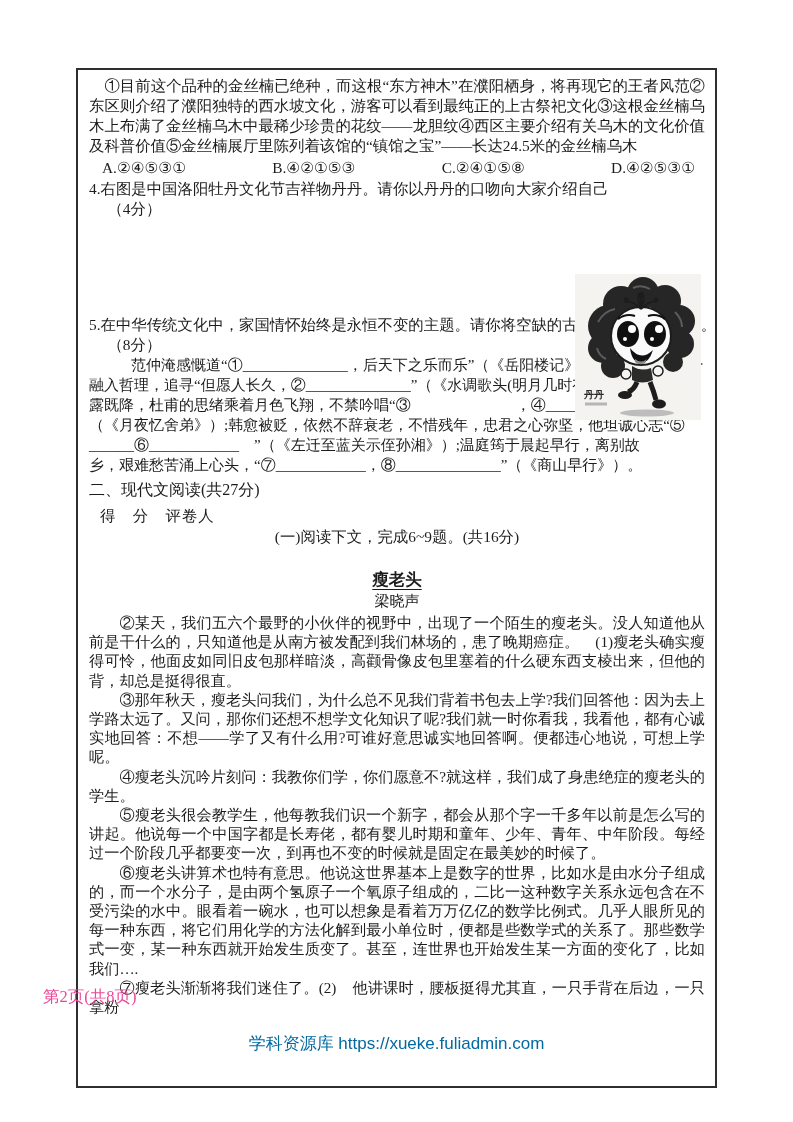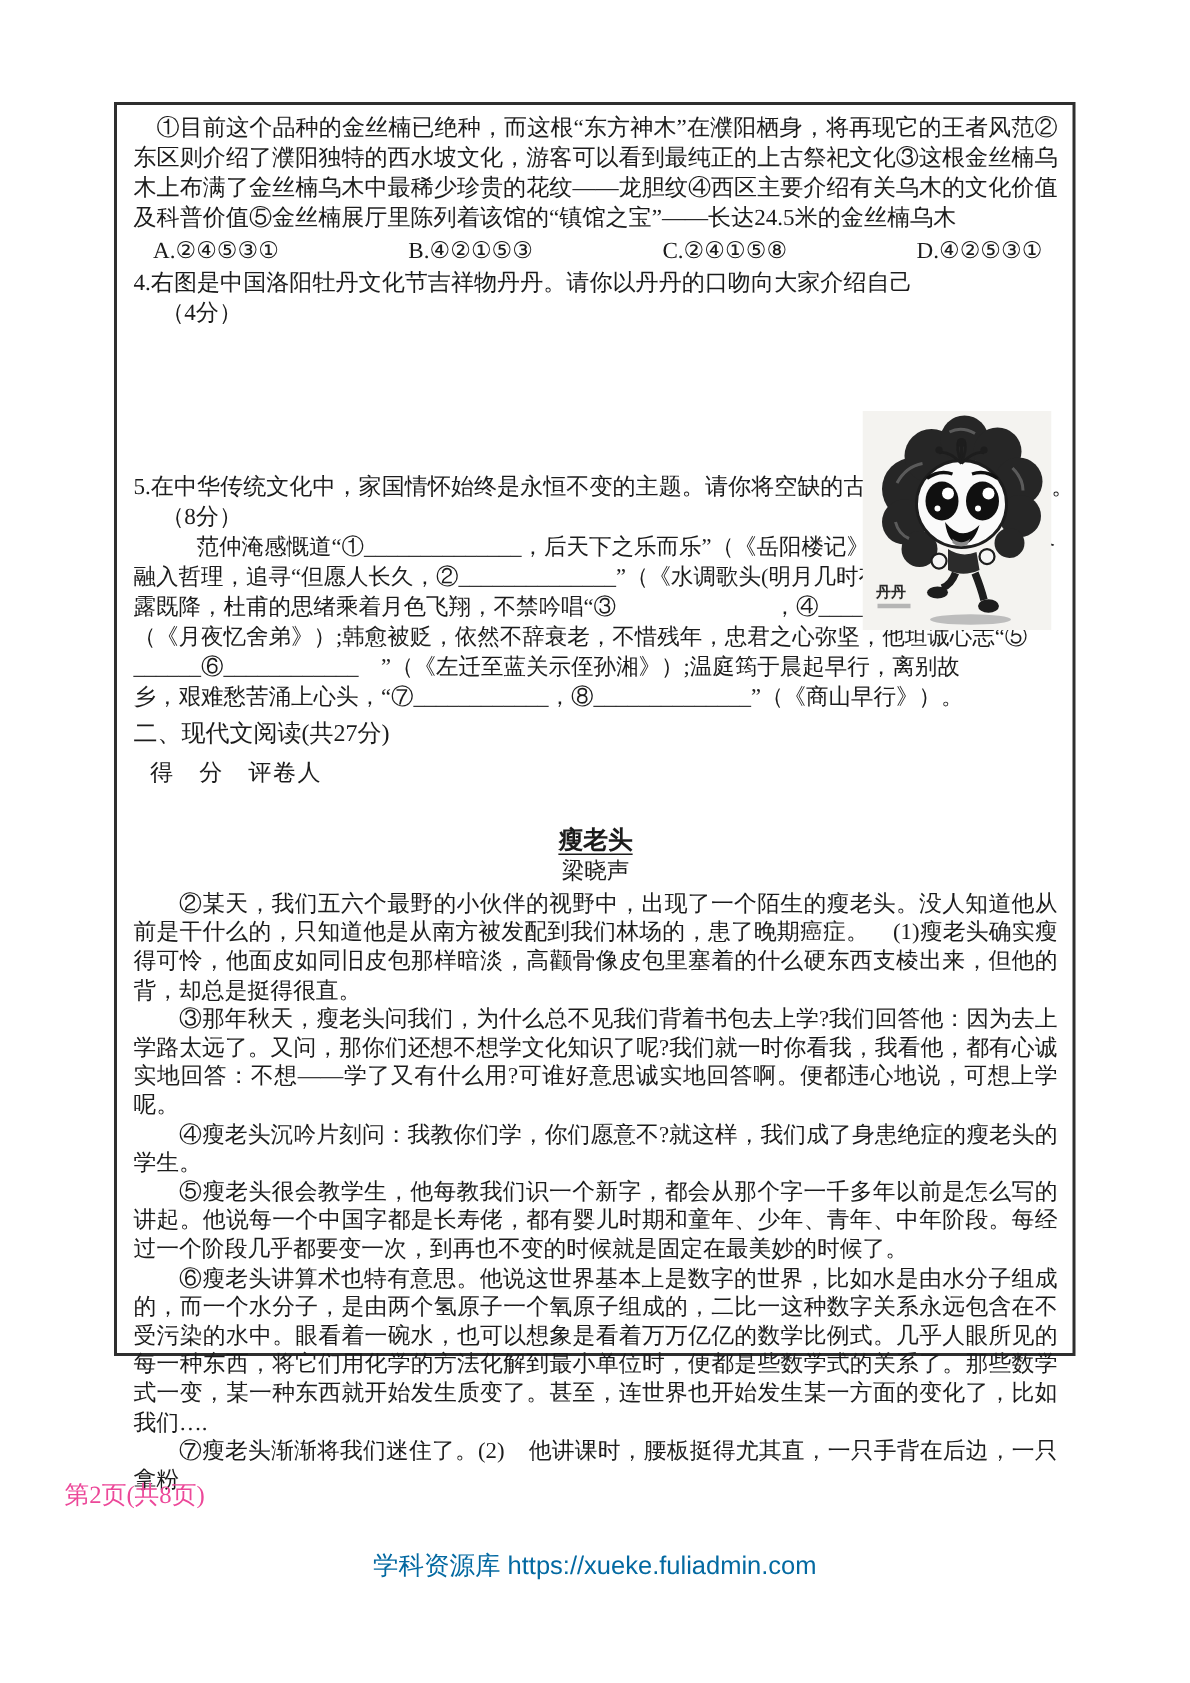--- a/index.html
+++ b/index.html
@@ -3,21 +3,21 @@
 <meta charset="utf-8">
 <style>
   * { margin:0; padding:0; box-sizing:border-box; }
   html,body { background:#ffffff; }
   body {
     width:793px; height:1122px; position:relative;
     font-family:"Liberation Serif", serif;
     color:#1c1c1c;
   }
   .frame {
-    position:absolute; left:76px; top:68px; width:641px; height:836px;
+    position:absolute; left:76px; top:68px; width:641px; height:1020px;
     border:2px solid #2e2e2e;
     padding:6px 10px 0 11px;
   }
   .para { font-size:15.4px; line-height:20px; text-align:justify; }
   .cont { text-indent:1em; }
   .options-row {
     display:flex; justify-content:space-between;
     font-size:15.4px; line-height:21px;
     margin:1px 10px 0 13px;
   }
@@ -134,20 +134,21 @@
       <div class="poem-line">（《月夜忆舍弟》）;韩愈被贬，依然不辞衰老，不惜残年，忠君之心弥坚，他坦诚心志“⑤</div>
       <div class="poem-line">______⑥____________　”（《左迁至蓝关示侄孙湘》）;温庭筠于晨起早行，离别故</div>
       <div class="poem-line">乡，艰难愁苦涌上心头，“⑦____________，⑧______________”（《商山早行》）。</div>
     </div>
   </div>
 
   <div class="sec-heading">二、现代文阅读(共27分)</div>
 
   <div class="score-label">得　分　评卷人</div>
 
+  <div class="reading-intro">(一)阅读下文，完成6~9题。(共16分)</div>
 
   <div class="essay-title"><span>瘦老头</span></div>
   <div class="essay-author">梁晓声</div>
 
   <div class="essay-body">
     <p class="body-para">
       <span>②某天，我们五六个最野的小伙伴的视野中，出现了一个陌生的瘦老头。没人知道他从前是干什么的，只知道他是从南方被发配到我们林场的，患了晚期癌症。</span><span class="u">(1)瘦老头确实瘦得可怜，他面皮如同旧皮包那样暗淡，高颧骨像皮包里塞着的什么硬东西支棱出来，但他的背，却总是挺得很直。</span>
     </p>
     <p class="body-para">
       <span>③那年秋天，瘦老头问我们，为什么总不见我们背着书包去上学?我们回答他：因为去上学路太远了。又问，那你们还想不想学文化知识了呢?我们就一时你看我，我看他，都有心诚实地回答：不想——学了又有什么用?可谁好意思诚实地回答啊。便都违心地说，可想上学呢。</span>

